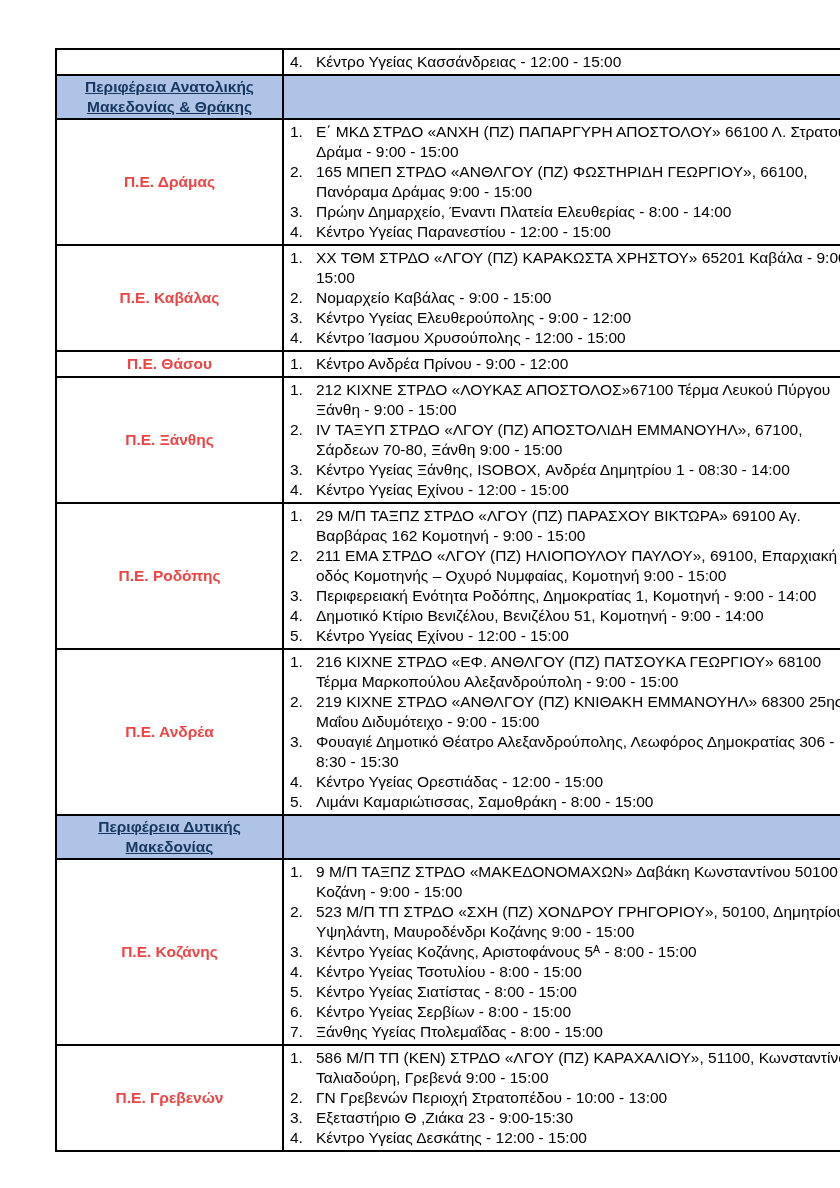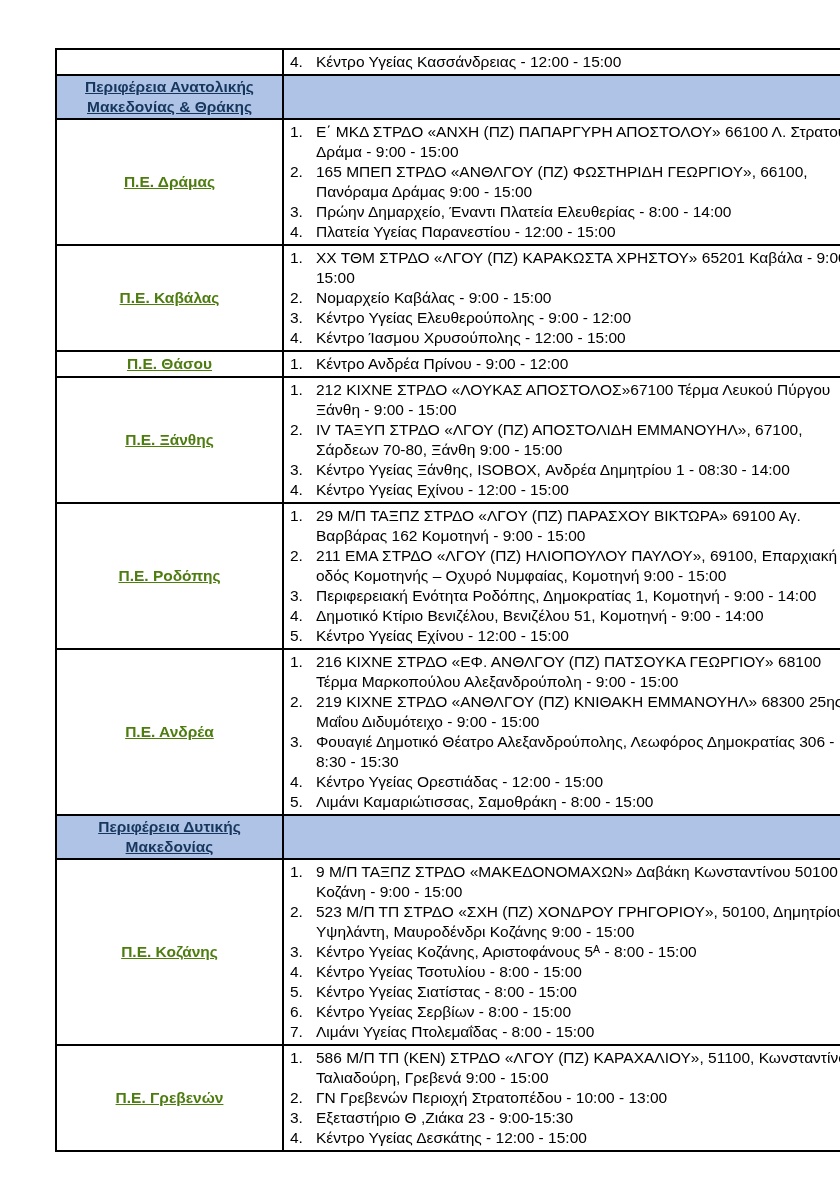--- a/index.html
+++ b/index.html
@@ -47,23 +47,22 @@
   }
   .header-label {
     color: #17365d;
     font-weight: bold;
     text-decoration: underline;
     font-size: 15.5px;
     line-height: 20px;
     display: inline-block;
   }
   a.unit-link {
-    color: #4d7c0f;
+    color: #ef4444;
     font-weight: bold;
-    text-decoration: underline;
     cursor: pointer;
     font-size: 15.5px;
   }
   .item {
     display: flex;
     align-items: flex-start;
   }
   .item .num {
     flex: 0 0 26px;
     text-align: left;
@@ -103,21 +102,21 @@
             <div class="item">
               <span class="num">2.</span>
               <span class="txt"><span>165 ΜΠΕΠ ΣΤΡΔΟ «ΑΝΘΛΓΟΥ (ΠΖ) ΦΩΣΤΗΡΙΔΗ ΓΕΩΡΓΙΟΥ», 66100, Πανόραμα Δράμας </span><span class="time">9:00 - 15:00</span></span>
             </div>
             <div class="item">
               <span class="num">3.</span>
               <span class="txt"><span>Πρώην Δημαρχείο, Έναντι Πλατεία Ελευθερίας - </span><span class="time">8:00 - 14:00</span></span>
             </div>
             <div class="item">
               <span class="num">4.</span>
-              <span class="txt"><span>Πλατεία Υγείας Παρανεστίου - </span><span class="time">12:00 - 15:00</span></span>
+              <span class="txt"><span>Κέντρο Υγείας Παρανεστίου - </span><span class="time">12:00 - 15:00</span></span>
             </div>
           </td>
         </tr>
         <tr>
           <td class="unit-cell"><a class="unit-link">Π.Ε. Καβάλας</a></td>
           <td class="items-cell">
             <div class="item">
               <span class="num">1.</span>
               <span class="txt"><span>ΧΧ ΤΘΜ ΣΤΡΔΟ «ΛΓΟΥ (ΠΖ) ΚΑΡΑΚΩΣΤΑ ΧΡΗΣΤΟΥ» 65201 Καβάλα - </span><span class="time">9:00 - 15:00</span></span>
             </div>
@@ -241,21 +240,21 @@
             <div class="item">
               <span class="num">5.</span>
               <span class="txt"><span>Κέντρο Υγείας Σιατίστας - </span><span class="time">8:00 - 15:00</span></span>
             </div>
             <div class="item">
               <span class="num">6.</span>
               <span class="txt"><span>Κέντρο Υγείας Σερβίων - </span><span class="time">8:00 - 15:00</span></span>
             </div>
             <div class="item">
               <span class="num">7.</span>
-              <span class="txt"><span>Λιμάνι Υγείας Πτολεμαΐδας - </span><span class="time">8:00 - 15:00</span></span>
+              <span class="txt"><span>Ξάνθης Υγείας Πτολεμαΐδας - </span><span class="time">8:00 - 15:00</span></span>
             </div>
           </td>
         </tr>
         <tr>
           <td class="unit-cell"><a class="unit-link">Π.Ε. Γρεβενών</a></td>
           <td class="items-cell">
             <div class="item">
               <span class="num">1.</span>
               <span class="txt"><span>586 Μ/Π ΤΠ (ΚΕΝ) ΣΤΡΔΟ «ΛΓΟΥ (ΠΖ) ΚΑΡΑΧΑΛΙΟΥ», 51100, Κωνσταντίνου Ταλιαδούρη, Γρεβενά </span><span class="time">9:00 - 15:00</span></span>
             </div>

